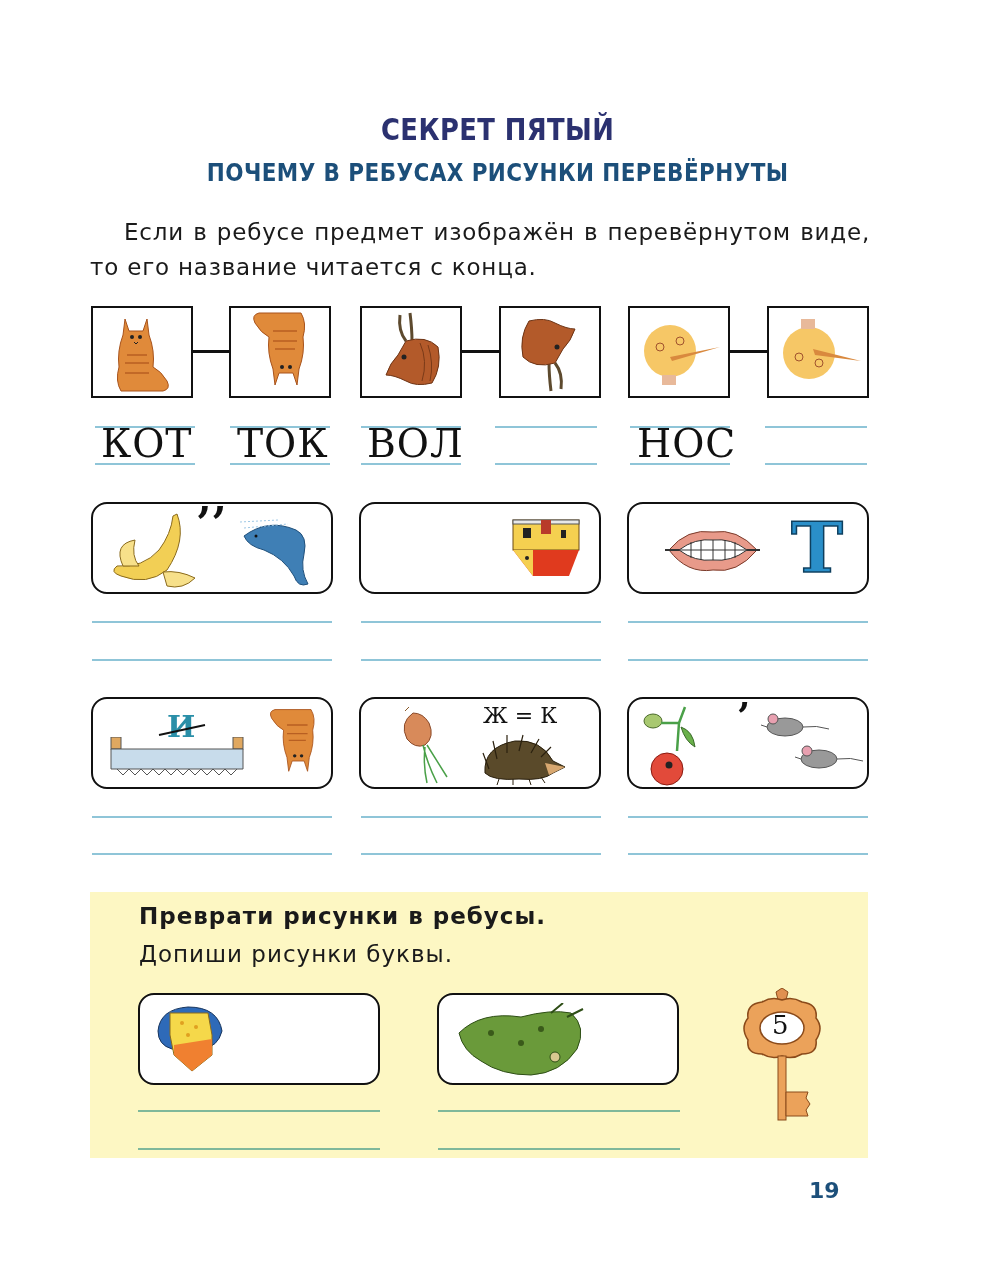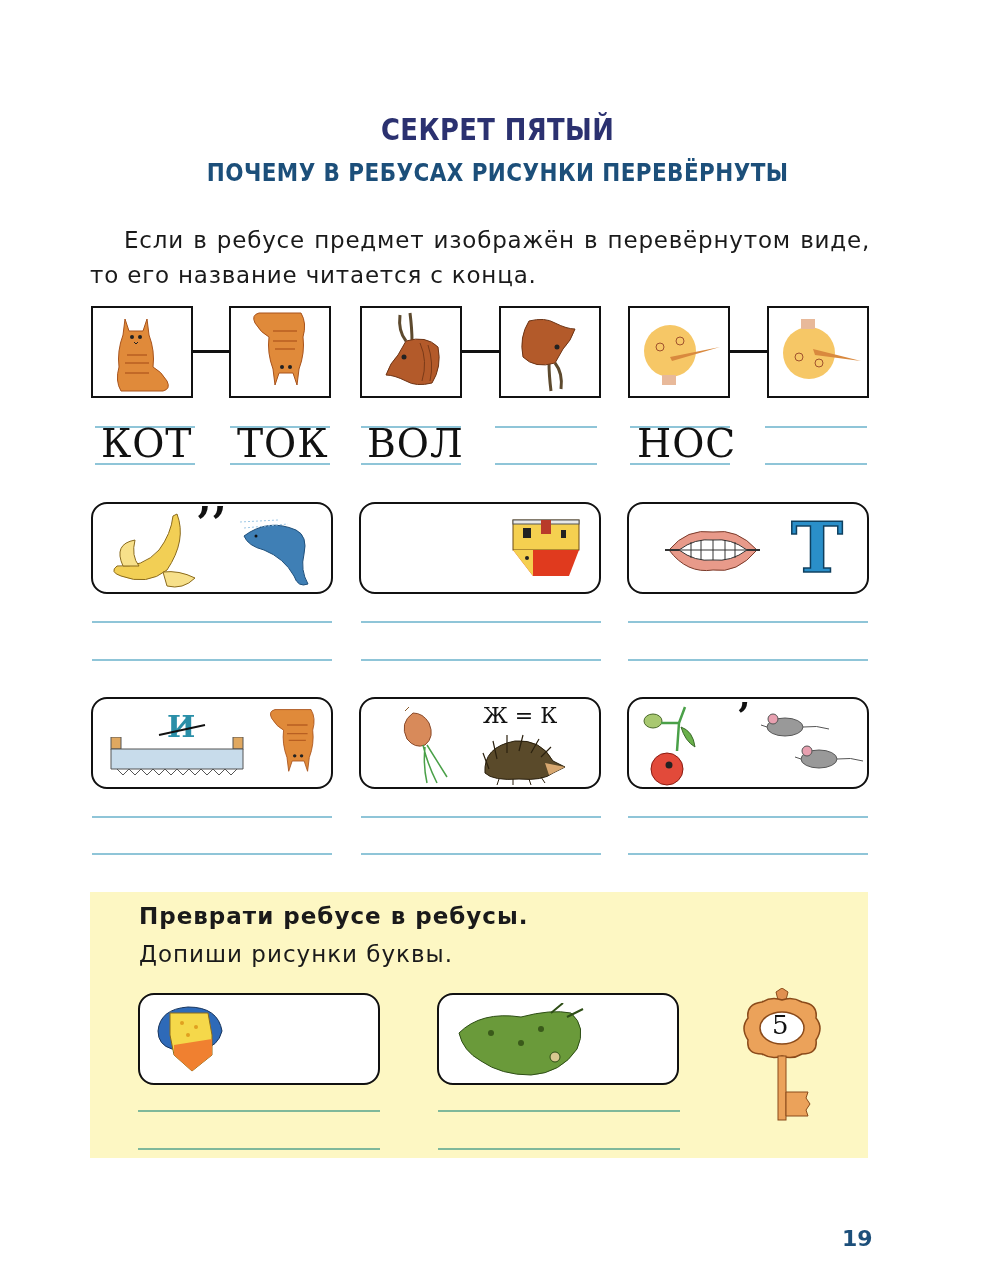--- a/index.html
+++ b/index.html
@@ -11,21 +11,21 @@
     font-family: "DejaVu Sans", sans-serif; font-weight: bold; font-size: 30px;
     color: #2b3170; letter-spacing: 0.5px; transform: scaleX(0.86); transform-origin: 480px 0;
   }
   .subtitle {
     position: absolute; left: 0; width: 1001px; top: 158px; text-align: center;
     font-family: "DejaVu Sans", sans-serif; font-weight: bold; font-size: 25px;
     color: #1c4f7a; letter-spacing: 0.5px; transform: scaleX(0.86); transform-origin: 480px 0;
   }
   .intro {
     position: absolute; left: 90px; width: 780px; top: 215px;
-    font-size: 23px; line-height: 35px; letter-spacing: 0.8px; color: #1a1a1a; margin-top: 8px;
+    font-size: 23px; line-height: 35px; letter-spacing: 0.8px; color: #1a1a1a;
   }
   .intro p { text-indent: 34px; text-align: justify; text-align-last: left; }
 
   .pic-box {
     position: absolute; width: 102px; height: 92px; border: 2.5px solid #111;
     background: #fff; display: flex; align-items: center; justify-content: center;
   }
   .connector { position: absolute; height: 2.5px; background: #111; }
   .flipped { transform: rotate(180deg); }
 
@@ -46,21 +46,21 @@
   .panel {
     position: absolute; left: 90px; top: 892px; width: 778px; height: 266px; background: #fdf7c3;
   }
   .panel-line1 {
     position: absolute; left: 139px; top: 903px; font-size: 23px; font-weight: bold; letter-spacing: 1px;
   }
   .panel-line2 {
     position: absolute; left: 139px; top: 941px; font-size: 23px; letter-spacing: 1px;
   }
   .page-num {
-    position: absolute; left: 842px; top: 1178px; font-size: 22px; font-weight: bold; color: #1c4f7a; margin-top: 48px;
+    position: absolute; left: 809px; top: 1178px; font-size: 22px; font-weight: bold; color: #1c4f7a;
   }
 </style>
 </head>
 <body>
 
 <div class="title">СЕКРЕТ ПЯТЫЙ</div>
 <div class="subtitle">ПОЧЕМУ В РЕБУСАХ РИСУНКИ ПЕРЕВЁРНУТЫ</div>
 <div class="intro">
   <p>Если в ребусе предмет изображён в перевёрнутом виде, то его название читается с конца.</p>
 </div>
@@ -245,21 +245,21 @@
 </div>
 
 <div class="rule" style="left:92px;top:816px;width:240px;"></div>
 <div class="rule" style="left:92px;top:853px;width:240px;"></div>
 <div class="rule" style="left:361px;top:816px;width:240px;"></div>
 <div class="rule" style="left:361px;top:853px;width:240px;"></div>
 <div class="rule" style="left:628px;top:816px;width:240px;"></div>
 <div class="rule" style="left:628px;top:853px;width:240px;"></div>
 
 <div class="panel"></div>
-<div class="panel-line1">Преврати ребусе в ребусы.</div>
+<div class="panel-line1">Преврати рисунки в ребусы.</div>
 <div class="panel-line2">Допиши рисунки буквы.</div>
 
 <div class="rebus" style="left:138px;top:993px;height:92px;">
   <svg class="glyph" style="left:12px;top:10px;" width="80" height="70" viewBox="0 0 80 70">
     <path d="M6 26 Q8 4 36 2 Q66 2 70 26 Q66 42 50 44 L20 44 Q6 40 6 26 Z" fill="#2e6ab8" stroke="#17345c"></path>
     <path d="M18 8 L56 8 L60 30 L60 50 L40 66 L22 50 L18 30 Z" fill="#f5d84a" stroke="#8a6a1c"></path>
     <path d="M22 40 L60 34 L60 50 L40 66 L22 50 Z" fill="#f08030"></path>
     <circle cx="30" cy="18" r="2" fill="#e0a020"></circle>
       <circle cx="44" cy="22" r="2" fill="#e0a020"></circle>
       <circle cx="36" cy="30" r="2" fill="#e0a020"></circle>

